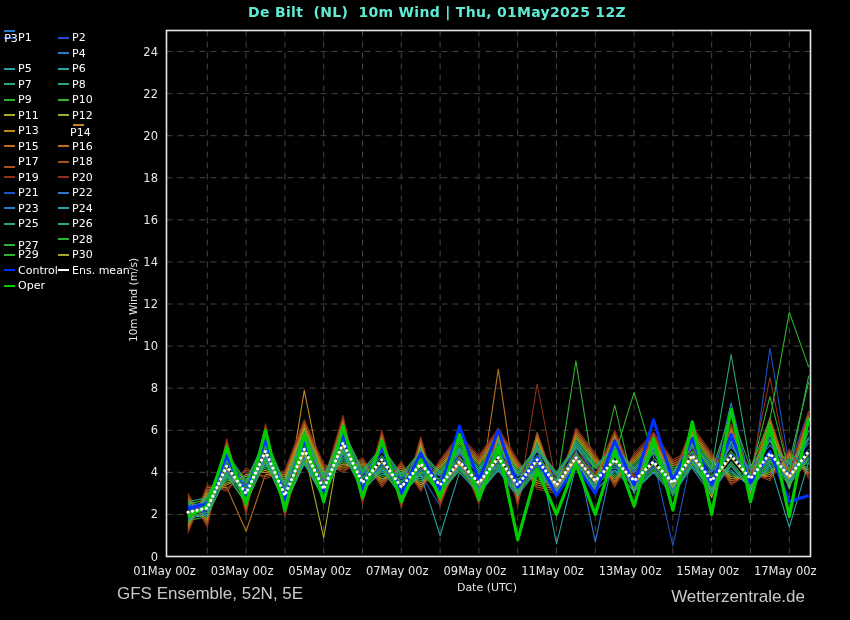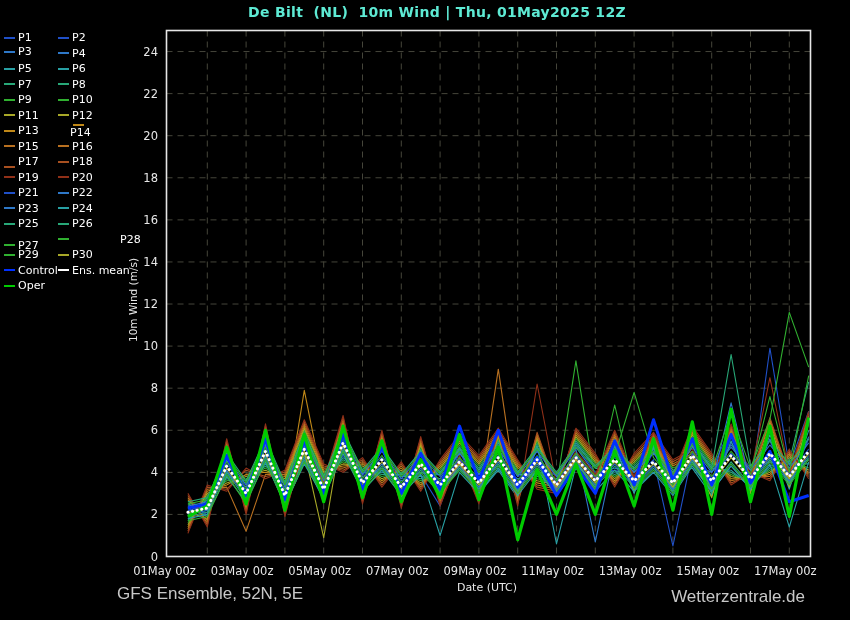--- a/index.html
+++ b/index.html
@@ -28,21 +28,21 @@
   <div class="title">De Bilt  (NL)  10m Wind | Thu, 01May2025 12Z</div>
   <div id="legend">
       <div class="litem" style="left: 4px; top: 31px;">
         <span class="swatch" style="background: rgb(32, 80, 200);"></span>
         <span class="llabel">P1</span>
       </div>
       <div class="litem" style="left: 58px; top: 31px;">
         <span class="swatch" style="background: rgb(32, 80, 200);"></span>
         <span class="llabel">P2</span>
       </div>
-      <div class="litem" style="left: 4px; top: 45px;">
+      <div class="litem" style="left: 4px; top: 30px; flex-direction: column;">
         <span class="swatch" style="background: rgb(46, 120, 200);"></span>
         <span class="llabel">P3</span>
       </div>
       <div class="litem" style="left: 58px; top: 46.5px;">
         <span class="swatch" style="background: rgb(46, 120, 200);"></span>
         <span class="llabel">P4</span>
       </div>
       <div class="litem" style="left: 4px; top: 62px; justify-content: flex-end;">
         <span class="swatch" style="background: rgb(40, 160, 164);"></span>
         <span class="llabel">P5</span>
@@ -128,21 +128,21 @@
         <span class="llabel">P25</span>
       </div>
       <div class="litem" style="left: 58px; top: 217px;">
         <span class="swatch" style="background: rgb(40, 168, 120);"></span>
         <span class="llabel">P26</span>
       </div>
       <div class="litem" style="left: 4px; top: 232.5px; margin-top: 6px;">
         <span class="swatch" style="background: rgb(48, 176, 48);"></span>
         <span class="llabel">P27</span>
       </div>
-      <div class="litem" style="left: 58px; top: 232.5px; gap: 48px;">
+      <div class="litem" style="left: 58px; top: 232.5px;">
         <span class="swatch" style="background: rgb(48, 176, 48);"></span>
         <span class="llabel">P28</span>
       </div>
       <div class="litem" style="left: 4px; top: 248px;">
         <span class="swatch" style="background: rgb(48, 176, 48);"></span>
         <span class="llabel">P29</span>
       </div>
       <div class="litem" style="left: 58px; top: 248px;">
         <span class="swatch" style="background: rgb(168, 168, 40);"></span>
         <span class="llabel">P30</span>

